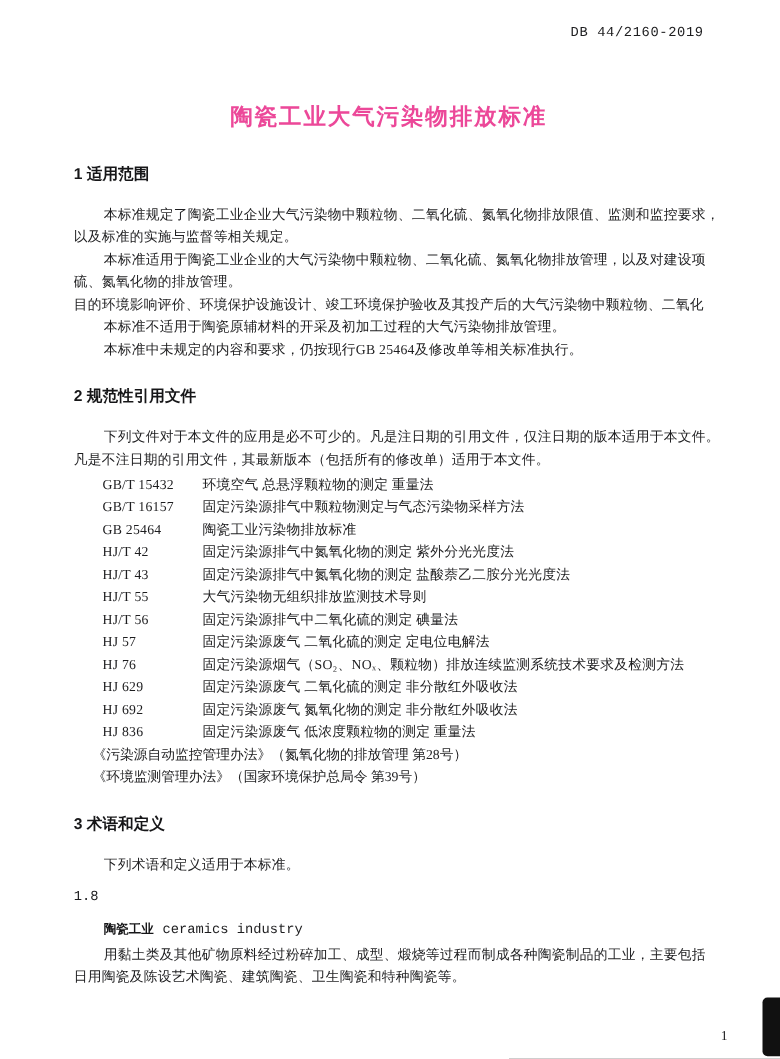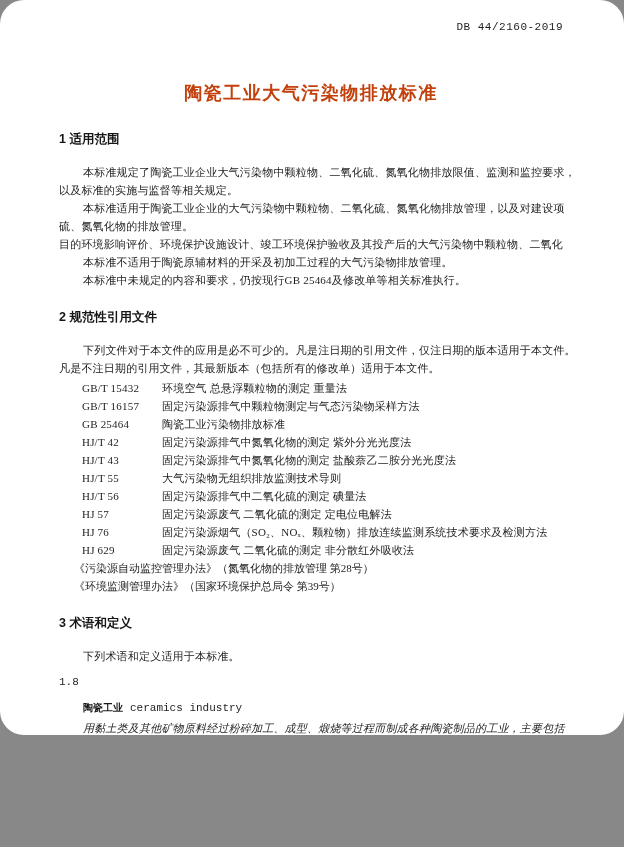--- a/index.html
+++ b/index.html
@@ -1,25 +1,24 @@
 <!DOCTYPE html>
 <html><head>
 <meta charset="utf-8">
 <style>
   html,body{margin:0;padding:0;background:#888;}
   .page{
     position:relative;
-    width:624px;height:735px;
+    width:624px;height:847px;
     margin:0 auto;
     background:#ffffff;
     color:#1d1d1f;
     font-family:"Liberation Serif","DejaVu Serif",serif;
     overflow:hidden;
     box-sizing:border-box;
-    border-radius:24px;
   }
   .content{
     position:relative;
     padding:0 61px 0 59px;
     box-sizing:border-box;
   }
   .header-row{
     padding-top:20px;
     text-align:right;
     font-family:"Liberation Mono","DejaVu Sans Mono",monospace;
@@ -28,21 +27,21 @@
     line-height:14px;
   }
   .doc-title{
     margin:46px 0 0 0;
     text-align:center;
     font-family:"Liberation Sans","DejaVu Sans",sans-serif;
     font-weight:bold;
     font-size:18px;
     letter-spacing:1.5px;
     line-height:26px;
-    color:#c2410c;
+    color:#ec4899;
   }
   .sec-heading{
     font-family:"Liberation Sans","DejaVu Sans",sans-serif;
     font-weight:bold;
     font-size:12.5px;
     line-height:18px;
     margin:19px 0 15px 0;
     color:#161618;
   }
   .section:first-of-type .sec-heading{margin-top:24px;}
@@ -86,21 +85,21 @@
     font-weight:bold;
     font-size:10px;
     color:#161618;
   }
   .term-en{
     font-family:"Liberation Mono","DejaVu Sans Mono",monospace;
     font-size:11px;
     margin-left:7px;
     text-align:center;
   }
-  .def-lines{margin-top:2px;font-style:italic;}
+  .def-lines{margin-top:2px;}
   .page-number{
     position:absolute;
     top:822px;
     right:42px;
     font-size:11px;
     line-height:14px;
   }
   .edge-tab{
     position:absolute;
     top:798px;
@@ -173,20 +172,28 @@
               <span class="ref-desc">固定污染源废气 二氧化硫的测定 定电位电解法</span>
             </div>
             <div class="ref-row">
               <span class="ref-code">HJ 76</span>
               <span class="ref-desc">固定污染源烟气（SO₂、NOₓ、颗粒物）排放连续监测系统技术要求及检测方法</span>
             </div>
             <div class="ref-row">
               <span class="ref-code">HJ 629</span>
               <span class="ref-desc">固定污染源废气 二氧化硫的测定 非分散红外吸收法</span>
             </div>
+            <div class="ref-row">
+              <span class="ref-code">HJ 692</span>
+              <span class="ref-desc">固定污染源废气 氮氧化物的测定 非分散红外吸收法</span>
+            </div>
+            <div class="ref-row">
+              <span class="ref-code">HJ 836</span>
+              <span class="ref-desc">固定污染源废气 低浓度颗粒物的测定 重量法</span>
+            </div>
           </div>
           <div class="bracket-list">
             <div class="bracket-item">《污染源自动监控管理办法》（氮氧化物的排放管理 第28号）</div>
             <div class="bracket-item">《环境监测管理办法》（国家环境保护总局令 第39号）</div>
           </div>
         </div>
         <div class="section">
           <div class="sec-heading">3 术语和定义</div>
           <div class="para">
             <div class="line indent">下列术语和定义适用于本标准。</div>

